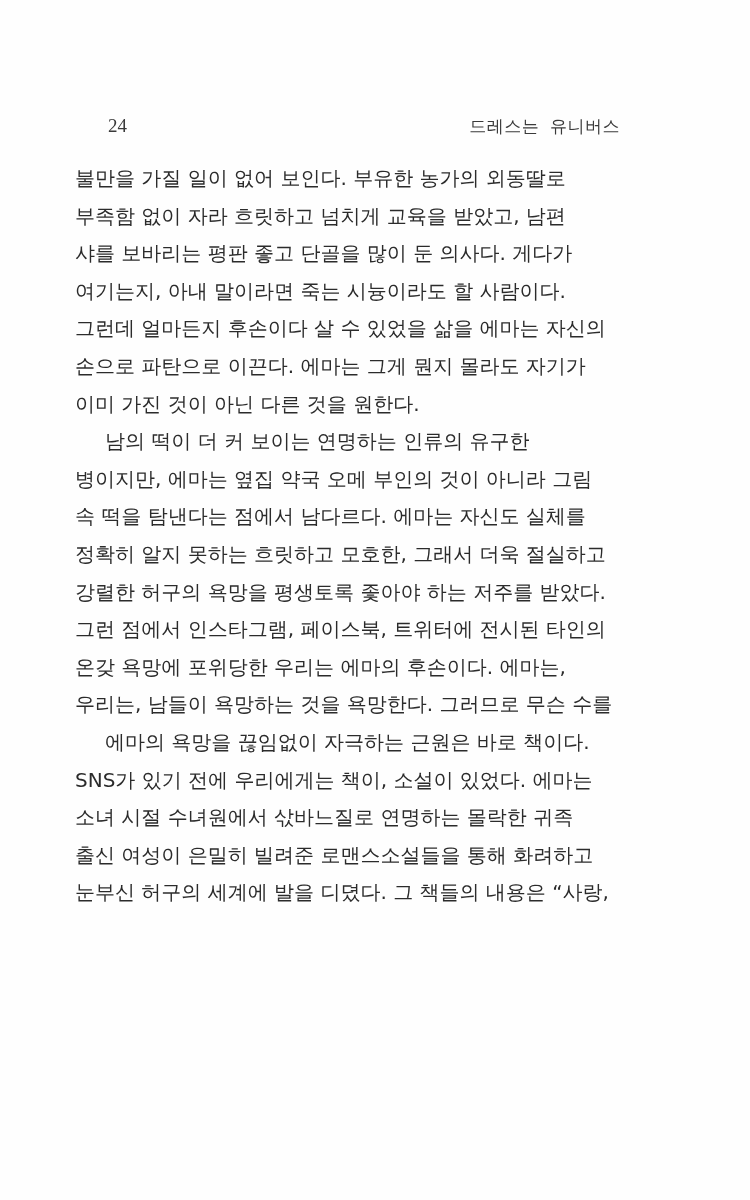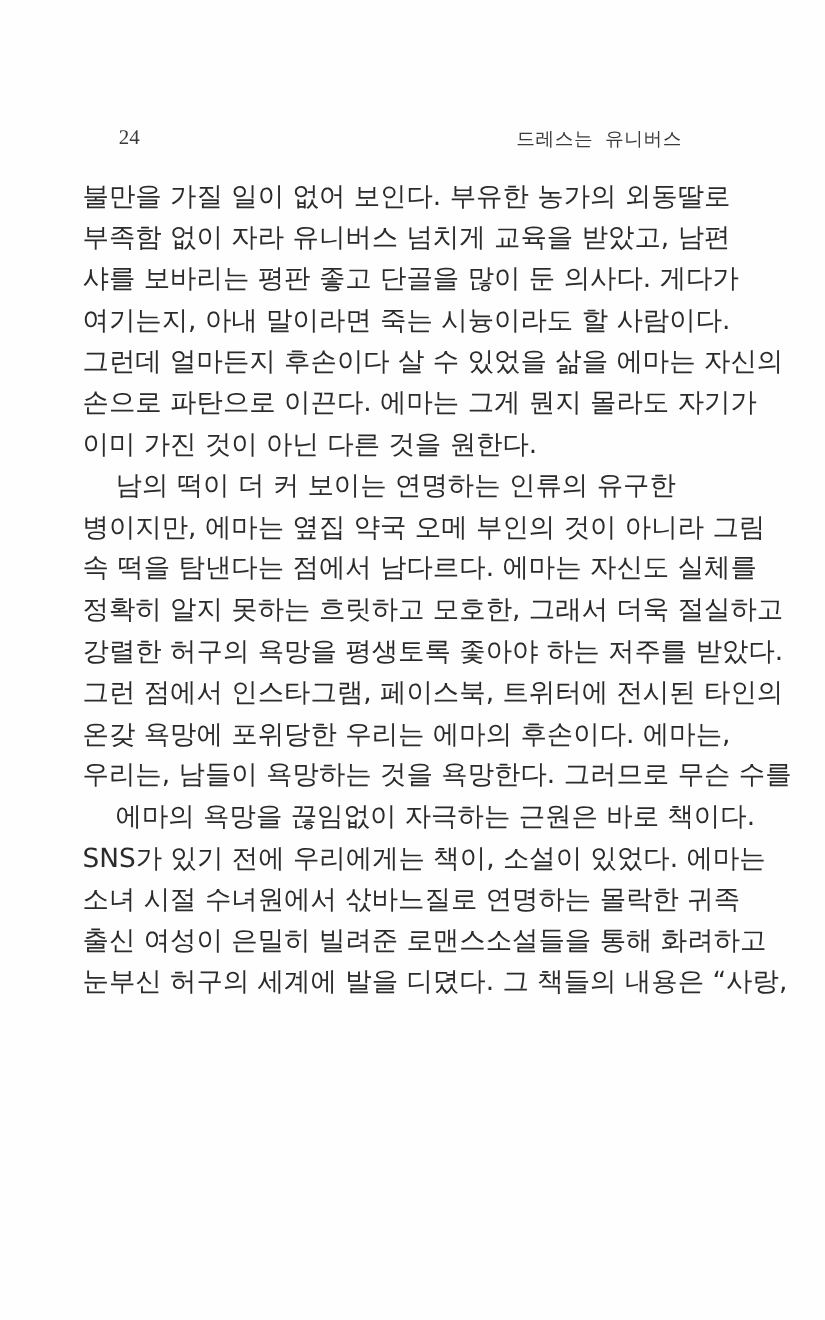--- a/index.html
+++ b/index.html
@@ -34,21 +34,21 @@
       font-family: Liberation Mono, monospace;
       font-size: 17px;
       letter-spacing: 0.5px;
     }
     .body-text {
       position: absolute;
       top: 160px;
       left: 75px;
       width: 545px;
       font-family: "DejaVu Sans", "Liberation Sans", sans-serif;
-      font-size: 24px;
+      font-size: 20px;
       line-height: 37.6px;
       color: #2b2b2b;
     }
     .line {
       display: block;
       white-space: nowrap;
       height: 37.6px;
     }
     .line.indent {
       padding-left: 30px;
@@ -57,21 +57,21 @@
 </head>
 <body>
 
 <div class="page-header">
   <span class="page-number">24</span>
   <span class="running-title">드레스는 유니버스</span>
 </div>
 
 <div class="body-text">
   <span class="line">불만을 가질 일이 없어 보인다. 부유한 농가의 외동딸로</span>
-  <span class="line">부족함 없이 자라 유니버스 넘치게 교육을 받았고, 남편</span>
+  <span class="line">부족함 없이 자라 흐릿하고 넘치게 교육을 받았고, 남편</span>
   <span class="line">샤를 보바리는 평판 좋고 단골을 많이 둔 의사다. 게다가</span>
   <span class="line">여기는지, 아내 말이라면 죽는 시늉이라도 할 사람이다.</span>
   <span class="line">그런데 얼마든지 후손이다 살 수 있었을 삶을 에마는 자신의</span>
   <span class="line">손으로 파탄으로 이끈다. 에마는 그게 뭔지 몰라도 자기가</span>
   <span class="line">이미 가진 것이 아닌 다른 것을 원한다.</span>
   <span class="line indent">남의 떡이 더 커 보이는 연명하는 인류의 유구한</span>
   <span class="line">병이지만, 에마는 옆집 약국 오메 부인의 것이 아니라 그림</span>
   <span class="line">속 떡을 탐낸다는 점에서 남다르다. 에마는 자신도 실체를</span>
   <span class="line">정확히 알지 못하는 흐릿하고 모호한, 그래서 더욱 절실하고</span>
   <span class="line">강렬한 허구의 욕망을 평생토록 좇아야 하는 저주를 받았다.</span>

